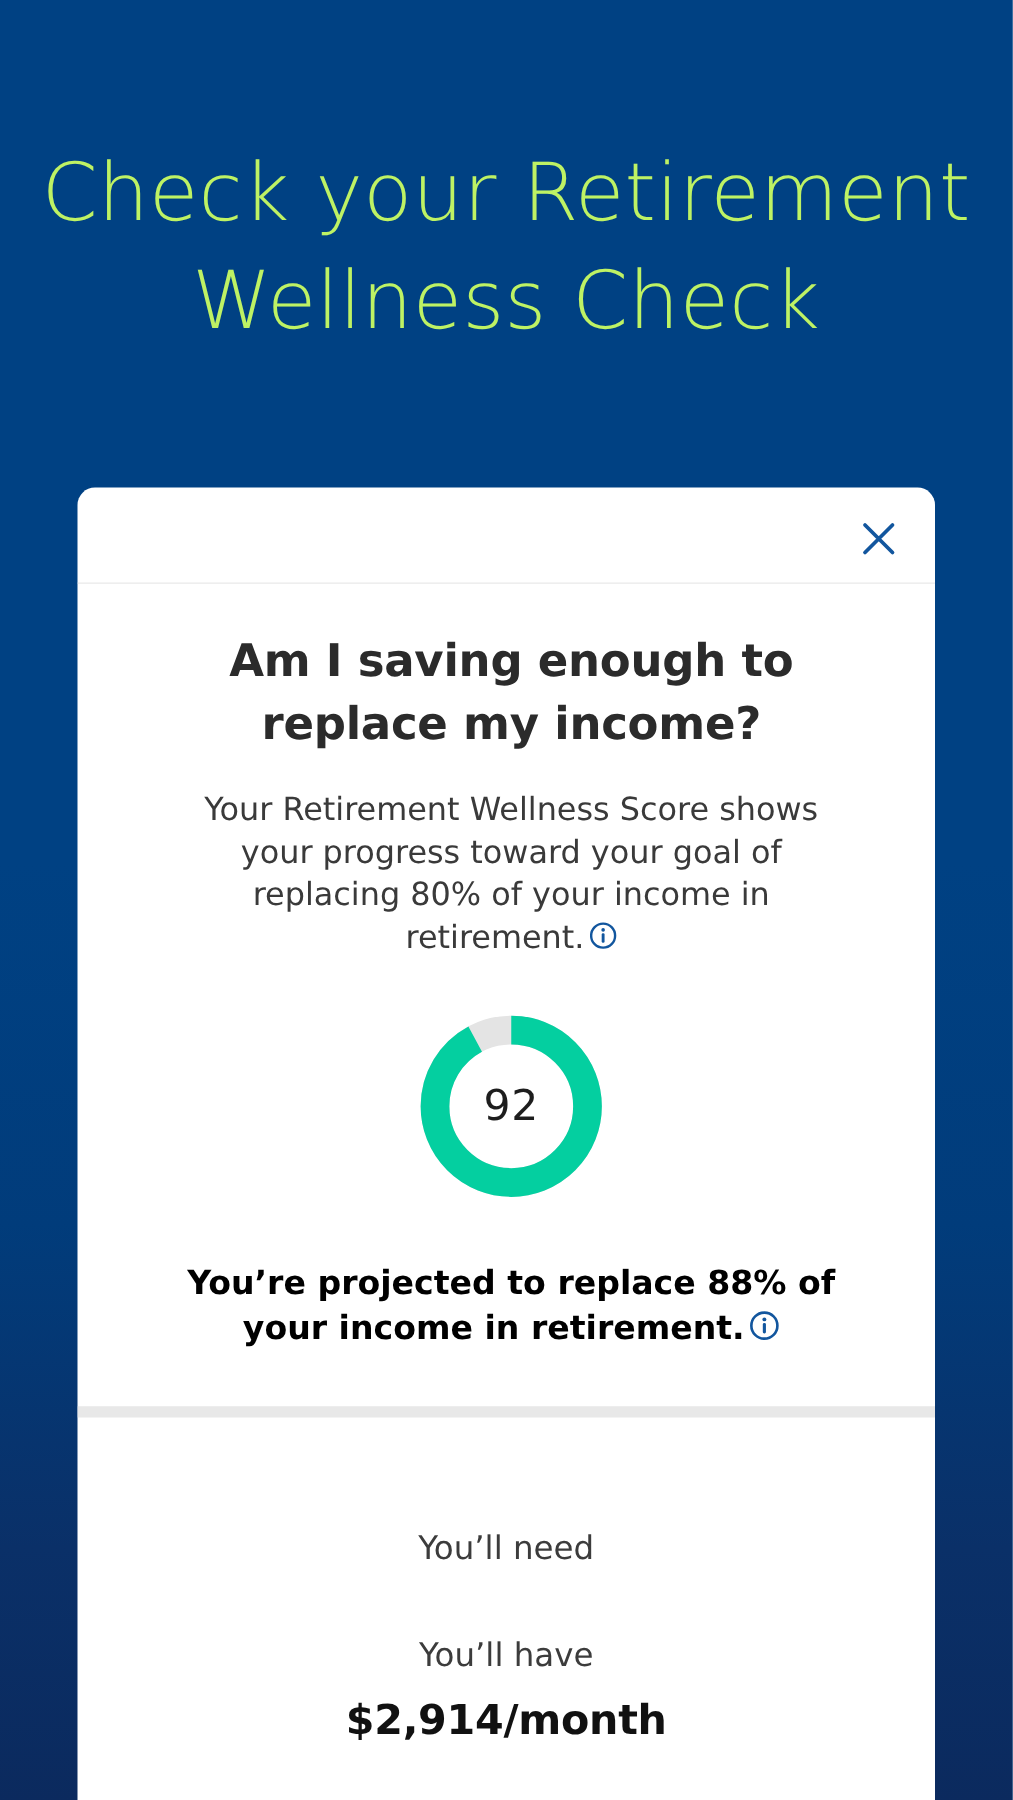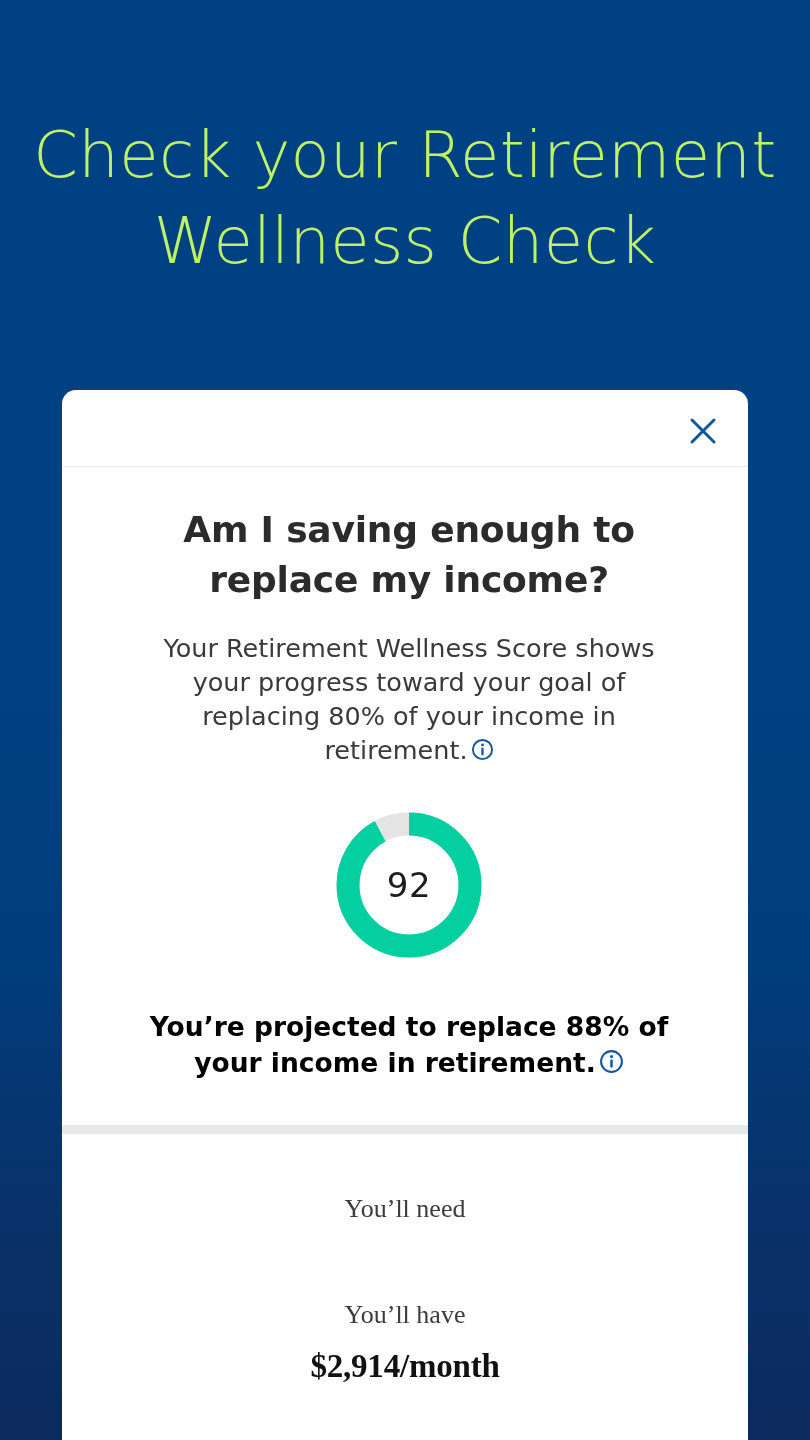--- a/index.html
+++ b/index.html
@@ -150,25 +150,24 @@
   
   .thick-sep {
     margin-top:44px;
     height:9px;
     background:#e8e8e8;
     width:100%;
   }
 
   
   .figures {
-    padding-top:58px;
+    padding-top:88px;
     text-align:center;
-    font-family:Liberation Serif, serif;
-  }
-  .fig-block + .fig-block { margin-top:72px; }
+  }
+  .fig-block + .fig-block { margin-top:52px; }
   .fig-label {
     color:#3c3c3c;
     font-size:26px;
     line-height:34px;
     font-weight:400;
   }
   .fig-value {
     margin-top:12px;
     color:#111111;
     font-size:33px;

